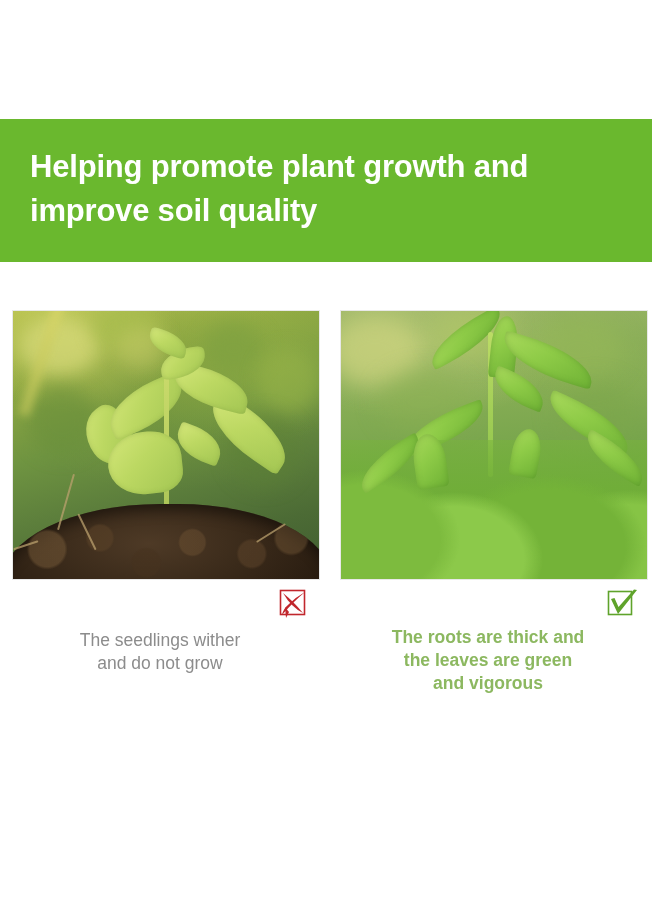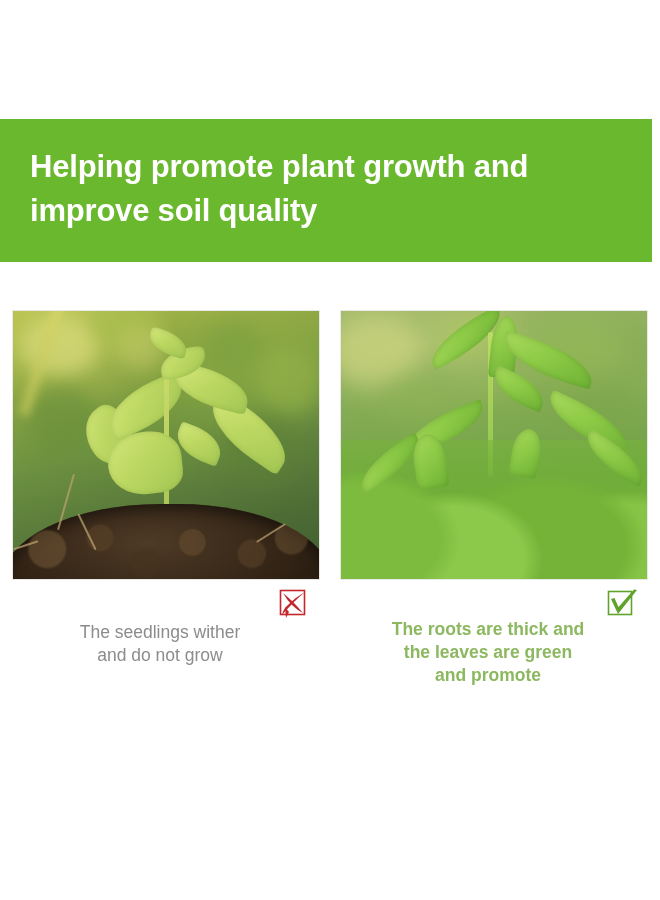--- a/index.html
+++ b/index.html
@@ -242,21 +242,21 @@
     width: 320px;
     text-align: center;
   }
   .caption-left  { left: 0px; }
   .caption-right { left: 328px; }
 
   .caption-text {
     font-size: 17.5px;
     line-height: 1.32;
     white-space: pre-line;
-    margin: 0;
+    margin: 8px;
   }
   .caption-left .caption-text {
     color: #8c8c8c;
     padding: 36px 30px 0 30px;
   }
   .caption-right .caption-text {
     color: #8cb860;
     font-weight: bold;
     padding: 33px 22px 0 22px;
   }
@@ -356,17 +356,17 @@
   </div>
 
   <div class="captions">
     <div class="caption-col caption-left">
       <p class="caption-text">The seedlings wither
 and do not grow</p>
     </div>
     <div class="caption-col caption-right">
       <p class="caption-text">The roots are thick and
 the leaves are green
-and promote</p>
+and vigorous</p>
     </div>
   </div>
 
 </div>
 
 </body></html>

